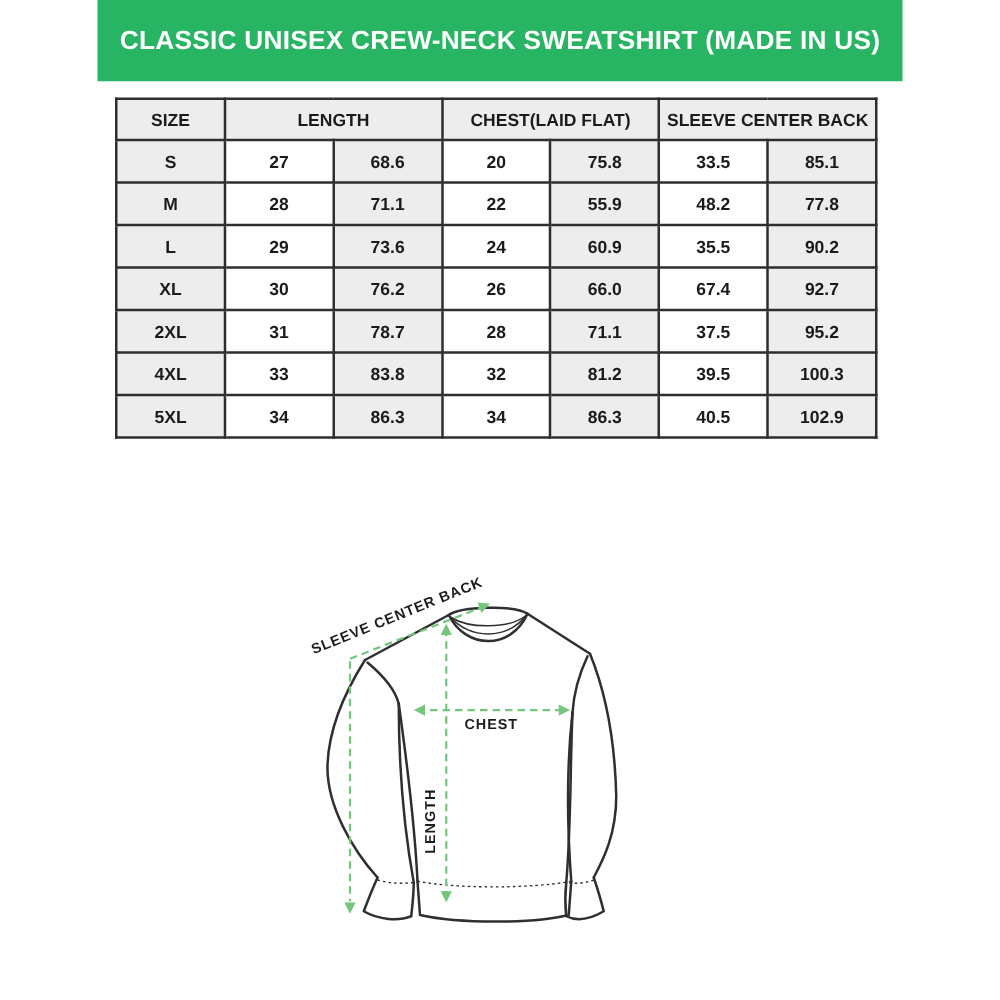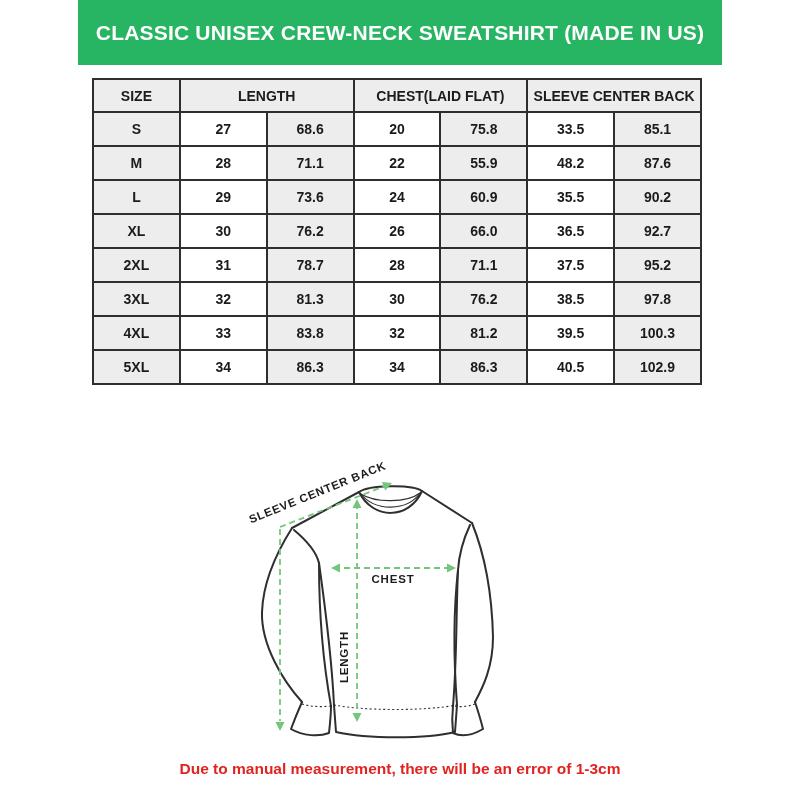--- a/index.html
+++ b/index.html
@@ -73,57 +73,48 @@
       <td>33.5</td>
       <td>85.1</td>
     </tr>
     <tr class="data-row">
       <td>M</td>
       <td>28</td>
       <td>71.1</td>
       <td>22</td>
       <td>55.9</td>
       <td>48.2</td>
-      <td>87.6</td>
+      <td>77.8</td>
     </tr>
     <tr class="data-row">
       <td>L</td>
       <td>29</td>
       <td>73.6</td>
       <td>24</td>
       <td>60.9</td>
       <td>35.5</td>
       <td>90.2</td>
     </tr>
     <tr class="data-row">
       <td>XL</td>
       <td>30</td>
       <td>76.2</td>
       <td>26</td>
       <td>66.0</td>
-      <td>36.5</td>
+      <td>67.4</td>
       <td>92.7</td>
     </tr>
     <tr class="data-row">
       <td>2XL</td>
       <td>31</td>
       <td>78.7</td>
       <td>28</td>
       <td>71.1</td>
       <td>37.5</td>
       <td>95.2</td>
-    </tr>
-    <tr class="data-row">
-      <td>3XL</td>
-      <td>32</td>
-      <td>81.3</td>
-      <td>30</td>
-      <td>76.2</td>
-      <td>38.5</td>
-      <td>97.8</td>
     </tr>
     <tr class="data-row">
       <td>4XL</td>
       <td>33</td>
       <td>83.8</td>
       <td>32</td>
       <td>81.2</td>
       <td>39.5</td>
       <td>100.3</td>
     </tr>
@@ -186,15 +177,14 @@
         <polygon class="ahead" points="0,0 -9,-4.5 -9,4.5" transform="translate(96,113) rotate(180)"></polygon>
         <polygon class="ahead" points="0,0 -9,-4.5 -9,4.5" transform="translate(221,113)"></polygon>
       </g>
 
       <text class="dlabel" transform="translate(84,41) rotate(-22)" text-anchor="middle">SLEEVE CENTER BACK</text>
       <text class="dlabel" x="158" y="128" text-anchor="middle">CHEST</text>
       <text class="dlabel" transform="translate(113,202) rotate(-90)" text-anchor="middle">LENGTH</text>
     </svg>
   </div>
 
-  <div class="note">Due to manual measurement, there will be an error of 1-3cm</div>
 
 </div>
 
 </body></html>

